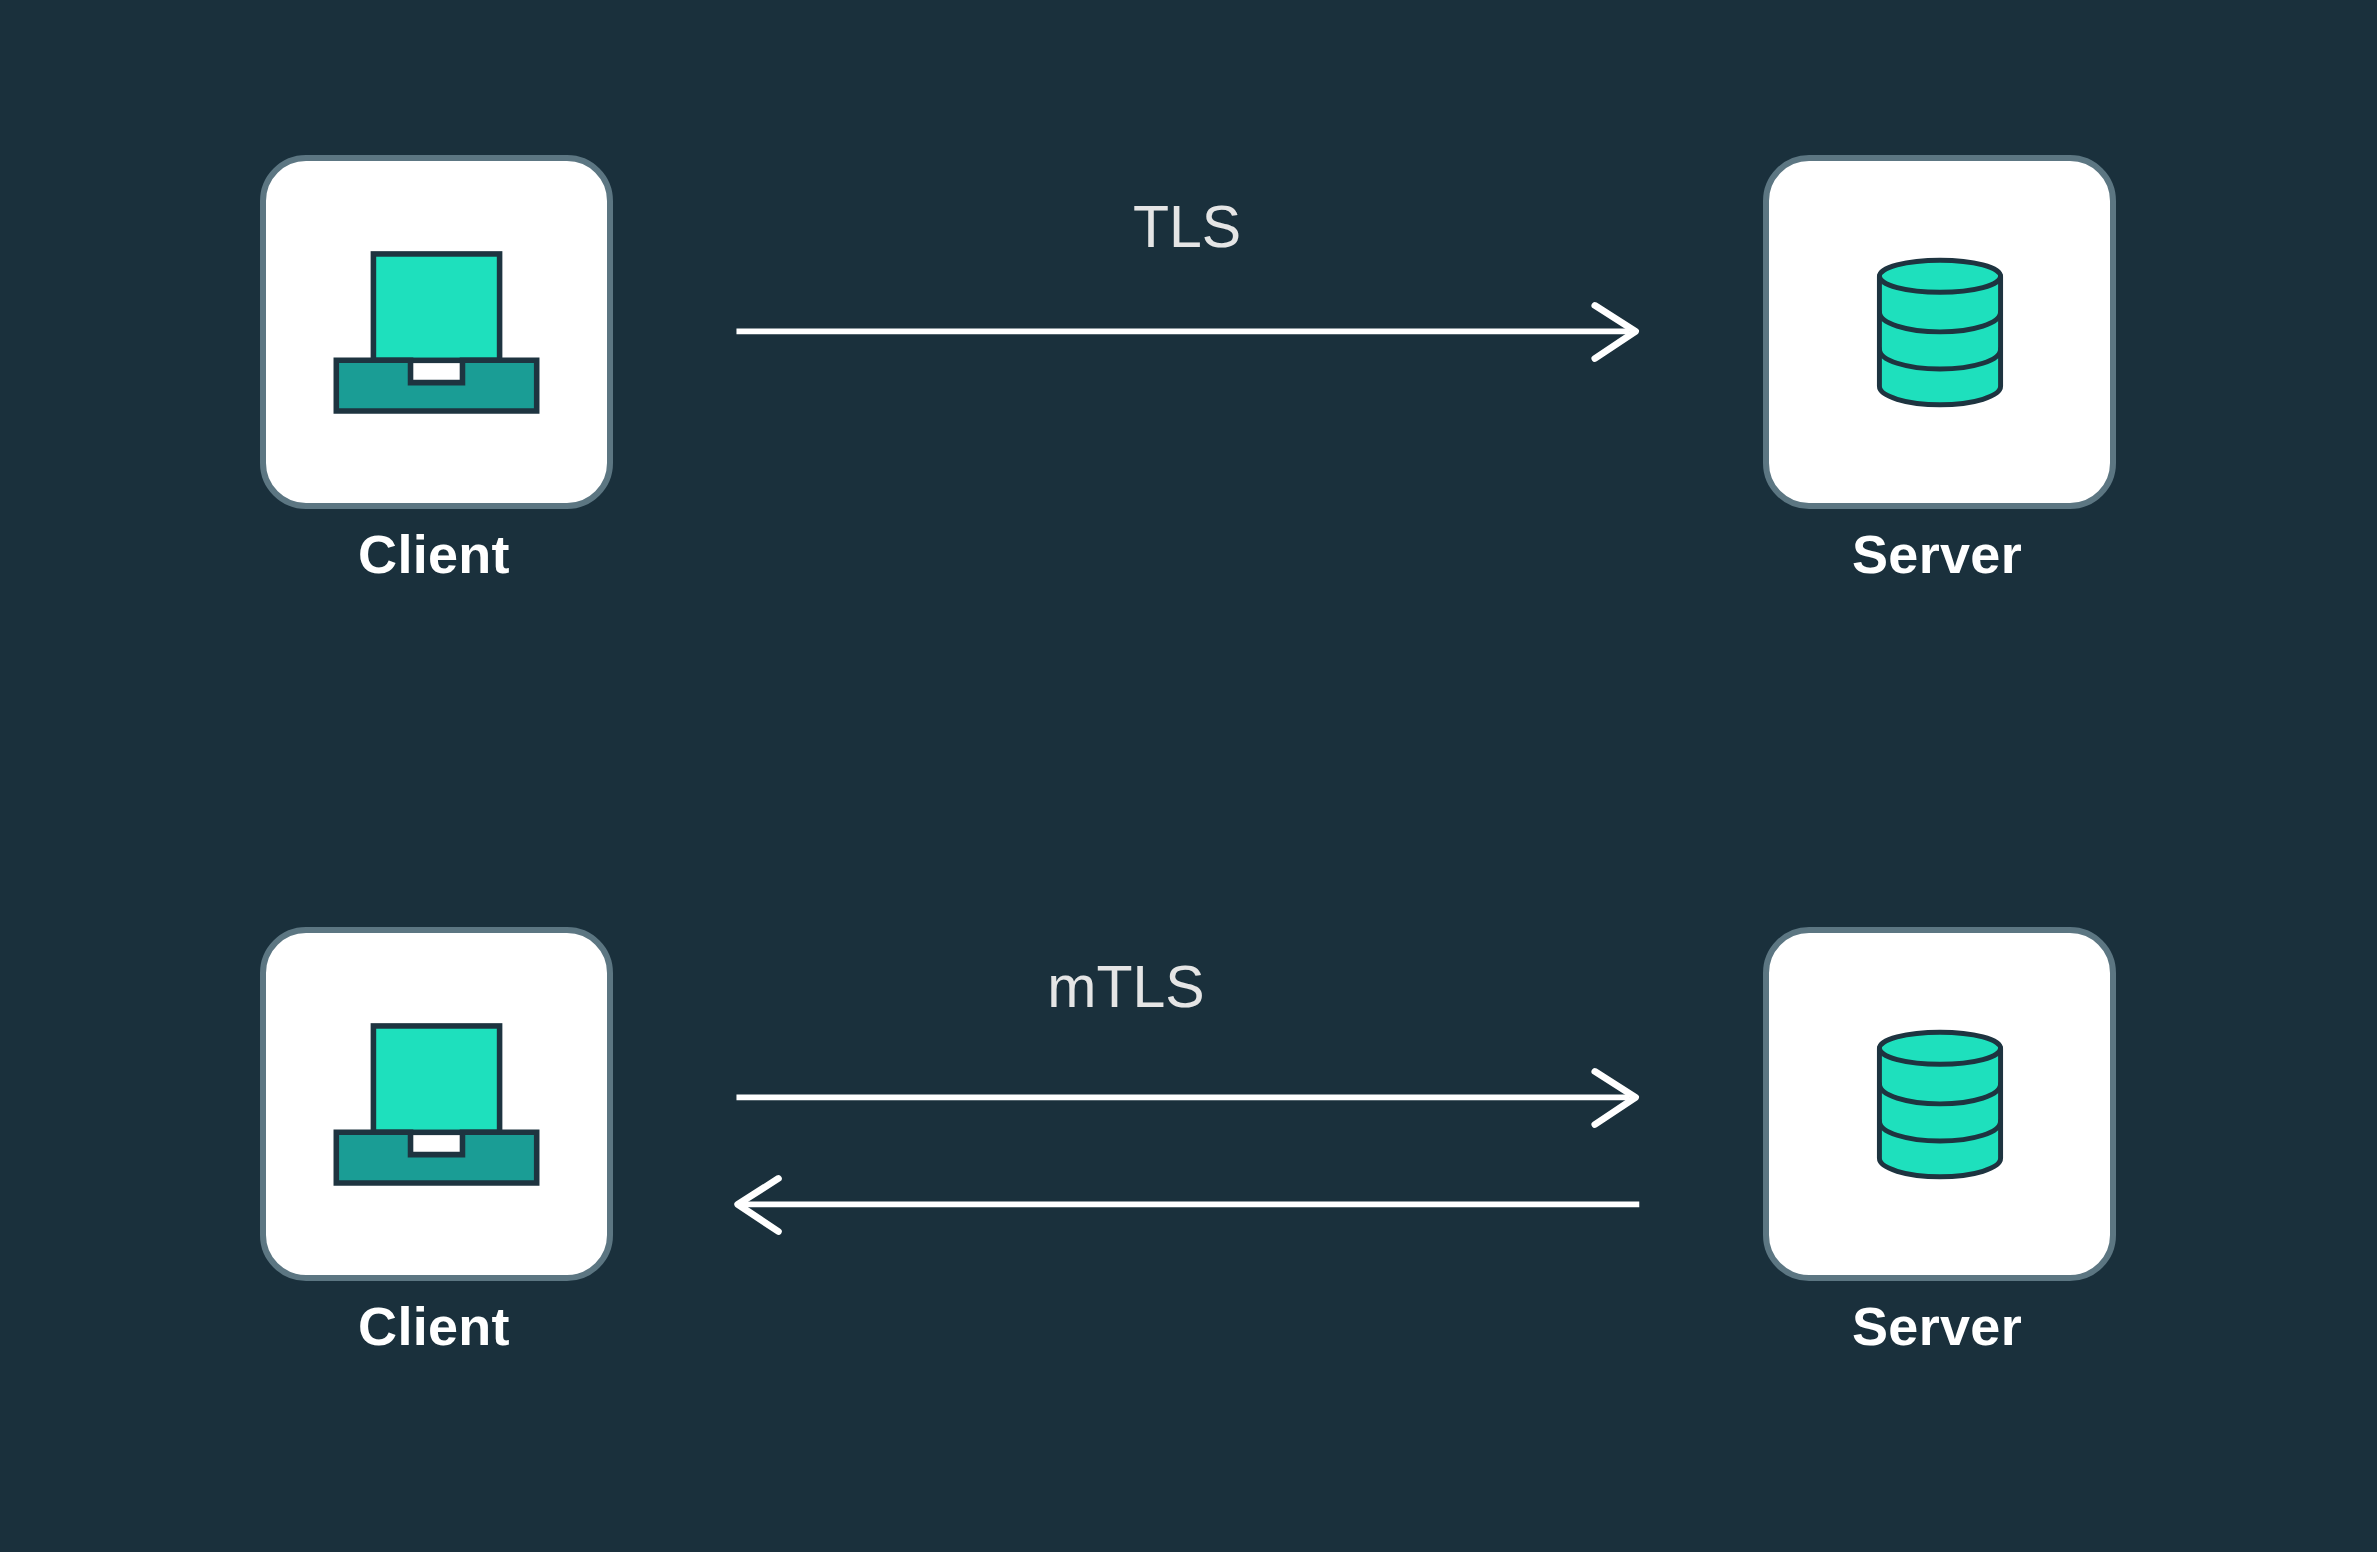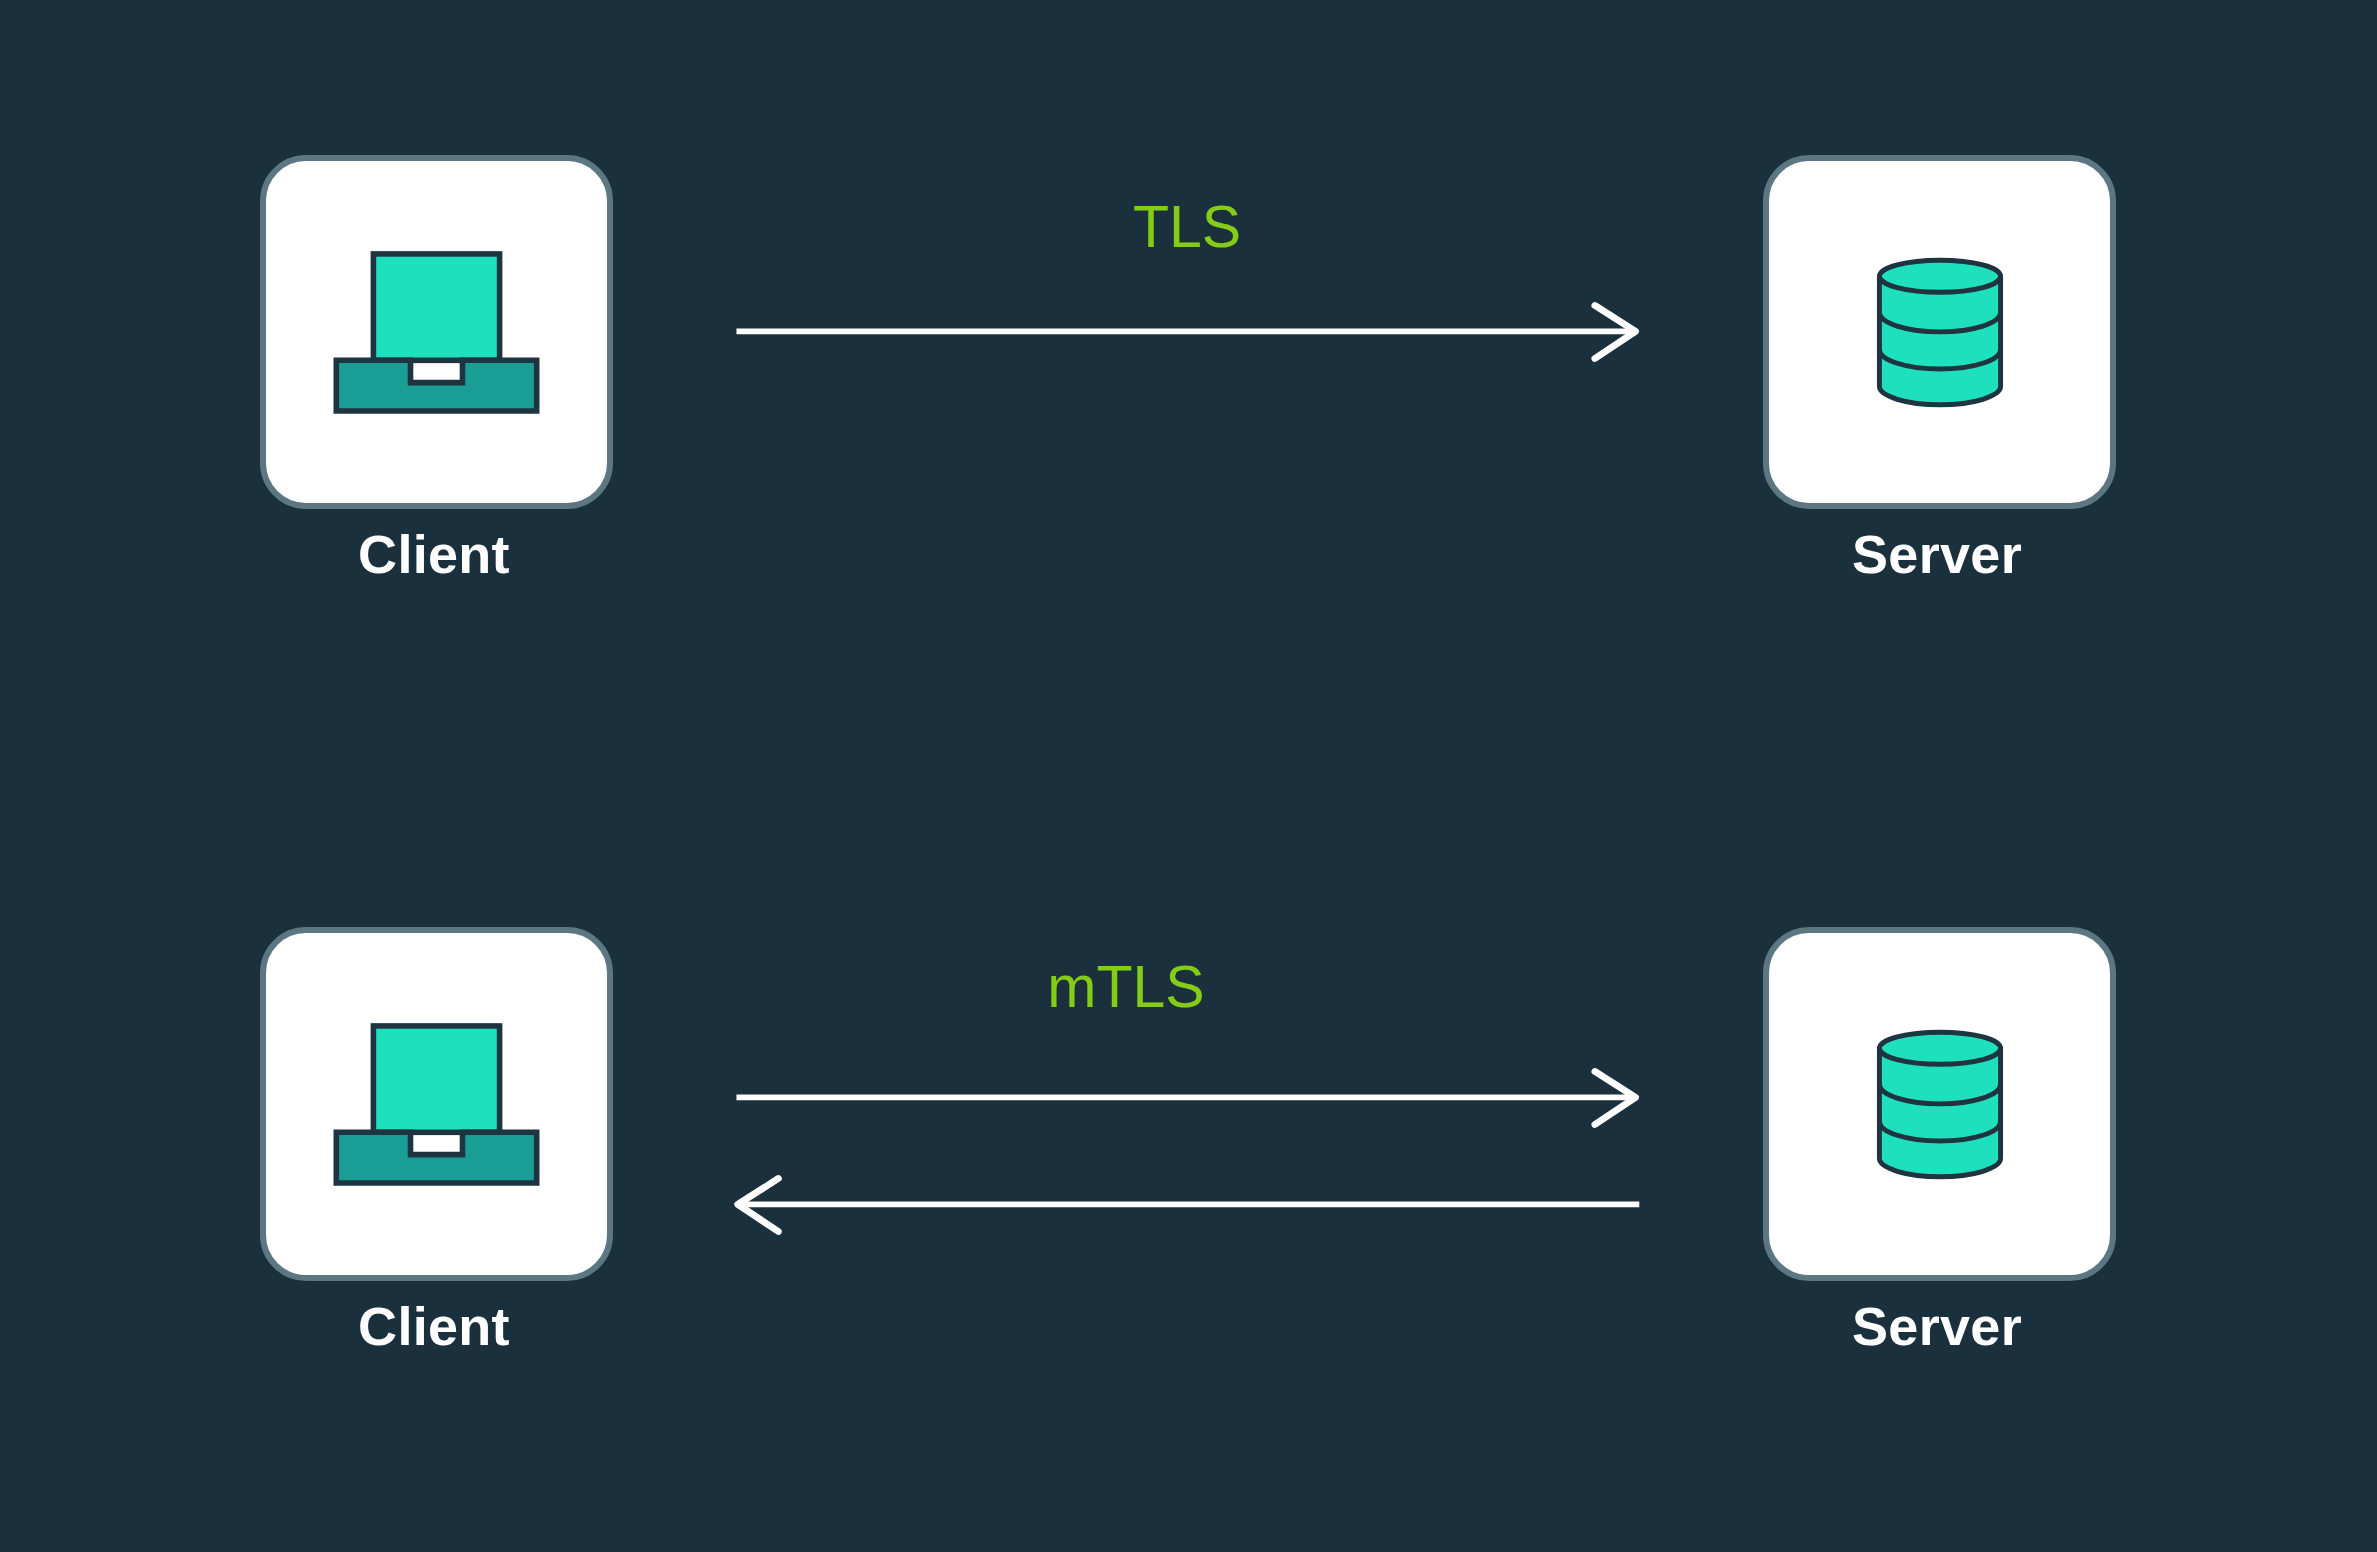--- a/index.html
+++ b/index.html
@@ -46,21 +46,21 @@
     font-weight: 700;
     letter-spacing: 0.3px;
     line-height: 1.08;
     white-space: nowrap;
   }
 
   
   .icon-svg { display: block; }
   .conn-label {
     position: absolute;
-    color: #84cc16;
+    color: #e5e5e5;
     font-size: 59px;
     font-weight: 400;
     line-height: 1;
     white-space: nowrap;
     text-align: center;
     transform: translateX(-50%);
   }
   .arrow-svg {
     position: absolute;
     display: block;

